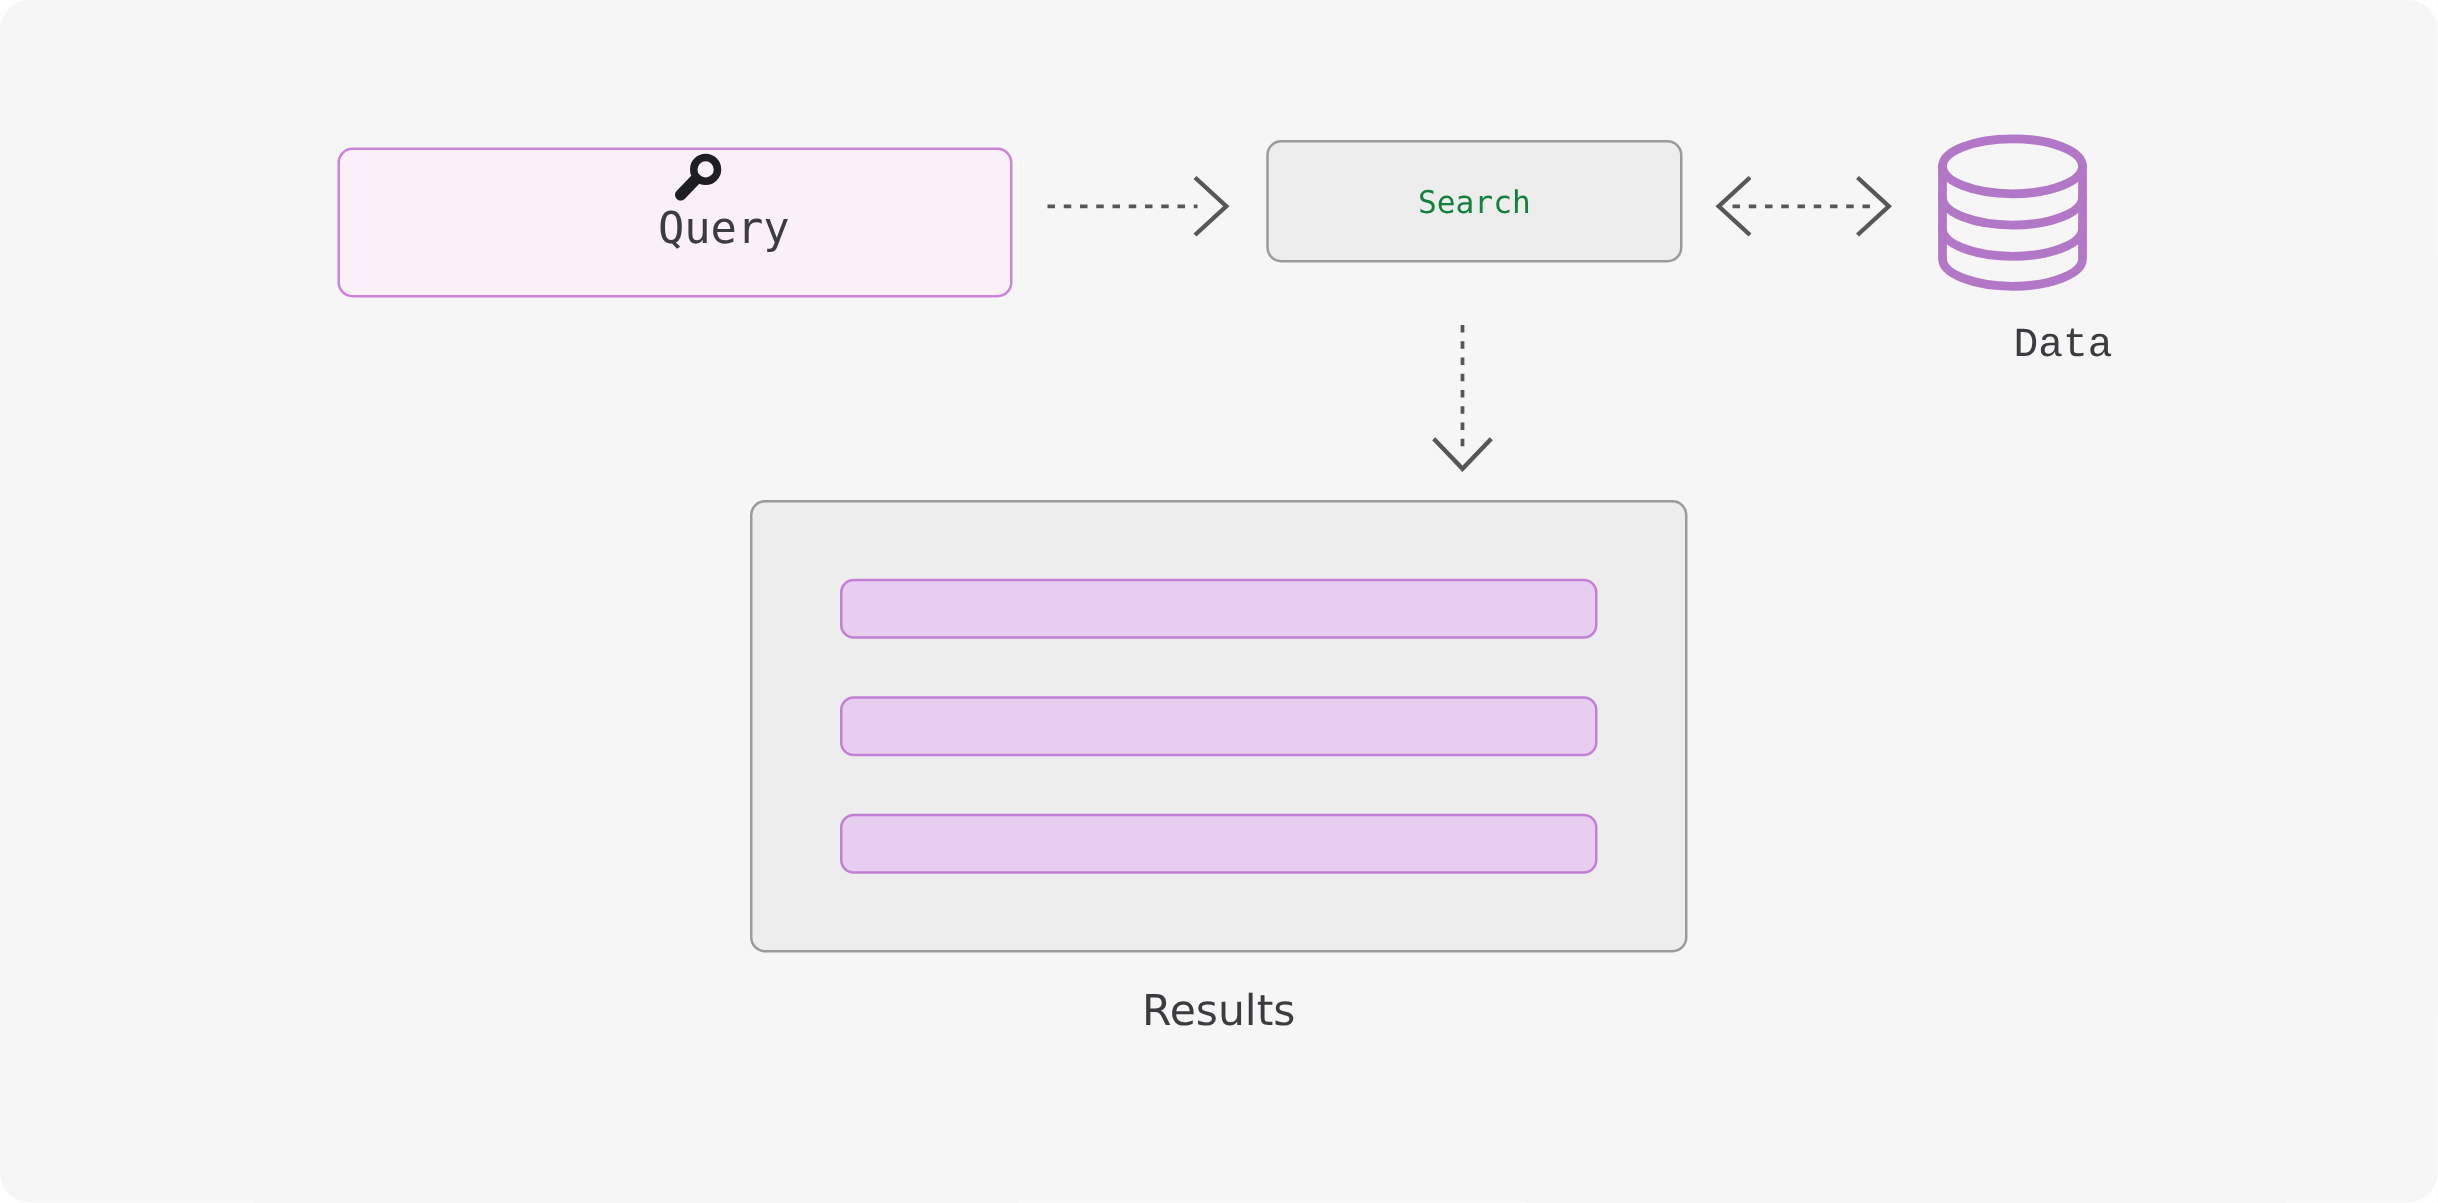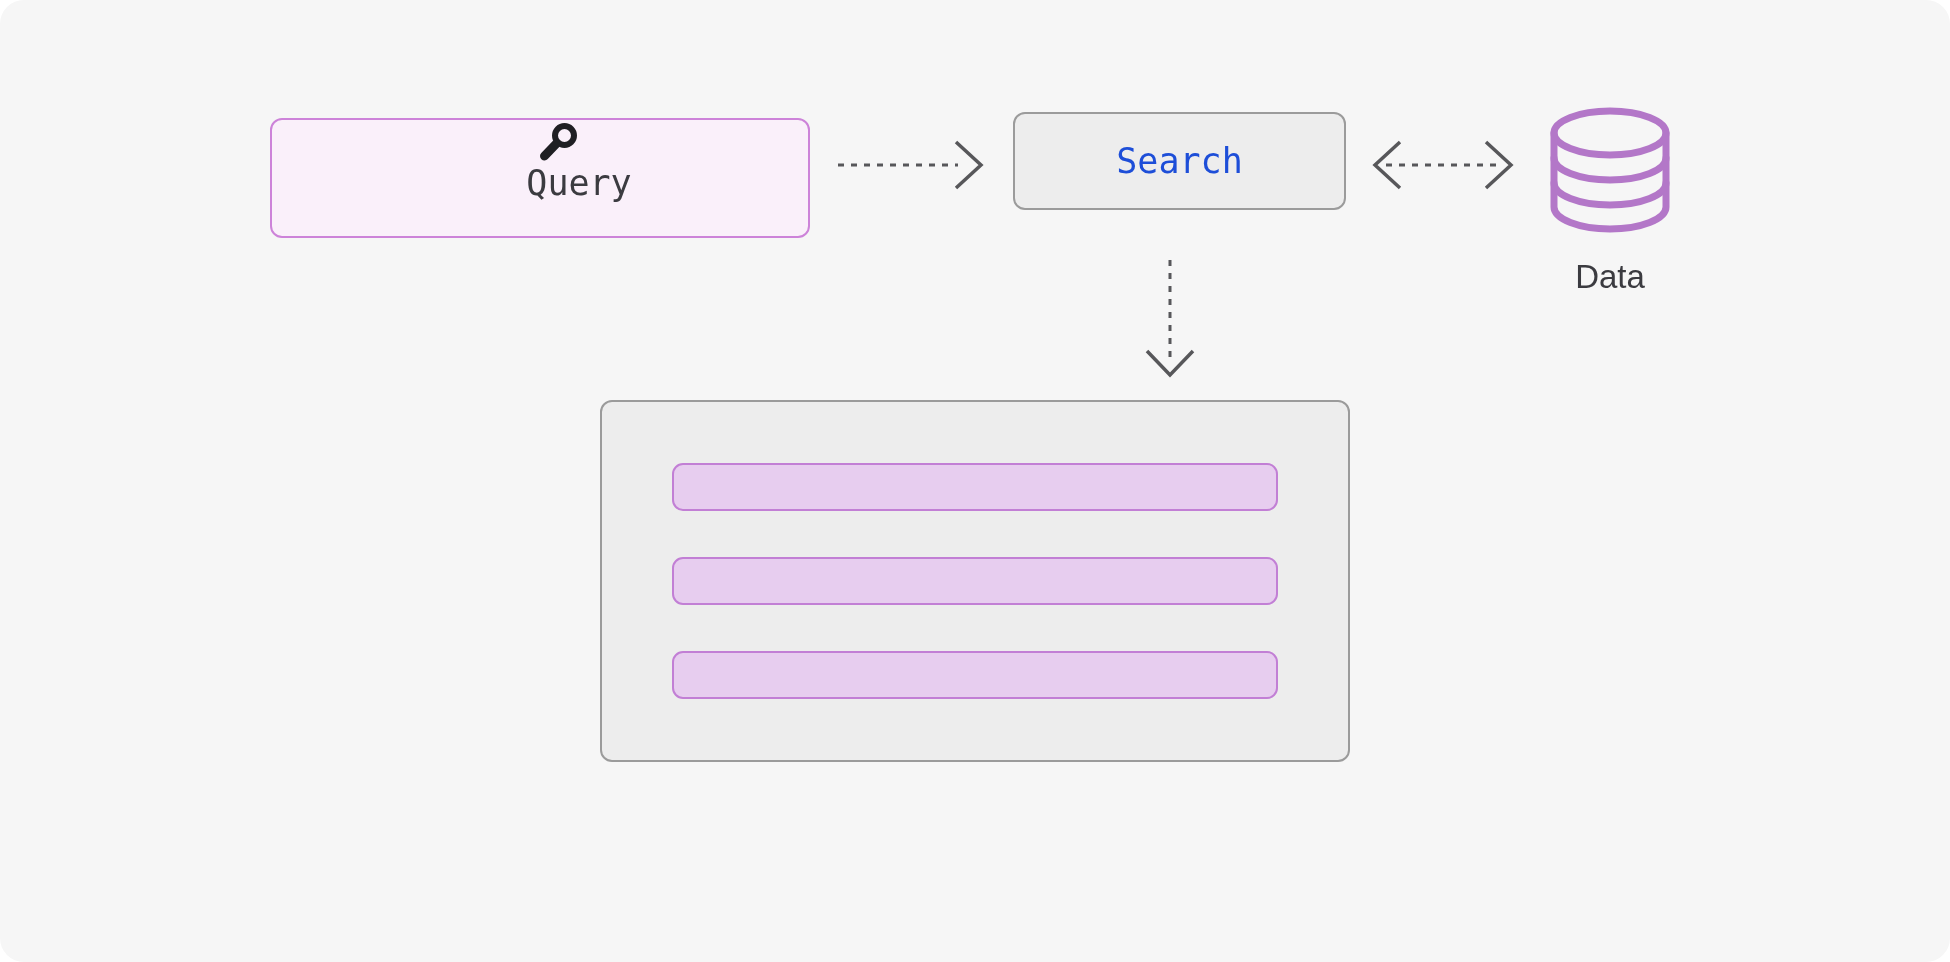--- a/index.html
+++ b/index.html
@@ -65,43 +65,43 @@
     box-sizing: border-box;
     background: #ededed;
     border: 2px solid #9b9b9b;
     border-radius: 12px;
     display: flex;
     align-items: center;
     justify-content: center;
   }
   #search-label {
     font-family: "DejaVu Sans Mono", monospace;
-    font-size: 35px;
-    color: #1d4ed8;
+    font-size: 25px;
+    color: #15803d;
     line-height: 1;
     white-space: nowrap;
   }
 
   
   #data-group {
     position: absolute;
     left: 1530px;
     top: 100px;
     width: 160px;
     height: 200px;
   }
   #data-icon {
     display: block;
     width: 140px;
     height: 140px;
     margin: 0 auto;
   }
   #data-label {
-    text-align: center;
-    font-family: Liberation Sans, sans-serif;
+    text-align: right;
+    font-family: Liberation Mono, monospace;
     font-size: 33px;
     color: #3b3b40;
     line-height: 1;
     margin-top: 20px;
     white-space: nowrap;
   }
 
   
   #results-panel {
     position: absolute;
@@ -191,14 +191,15 @@
   <svg id="arrow-search-results" class="connector" viewBox="0 0 60 120">
     <line x1="30" y1="0" x2="30" y2="98" stroke="#57575a" stroke-width="3" stroke-dasharray="6 7" stroke-linecap="butt"></line>
     <polyline points="7,91 30,115 53,91" fill="none" stroke="#57575a" stroke-width="3.5" stroke-linejoin="miter" stroke-linecap="butt"></polyline>
   </svg>
 
   <div id="results-panel">
     <div class="result-bar"></div>
     <div class="result-bar"></div>
     <div class="result-bar"></div>
   </div>
+  <div id="results-label">Results</div>
 
 </div>
 
 </body></html>

